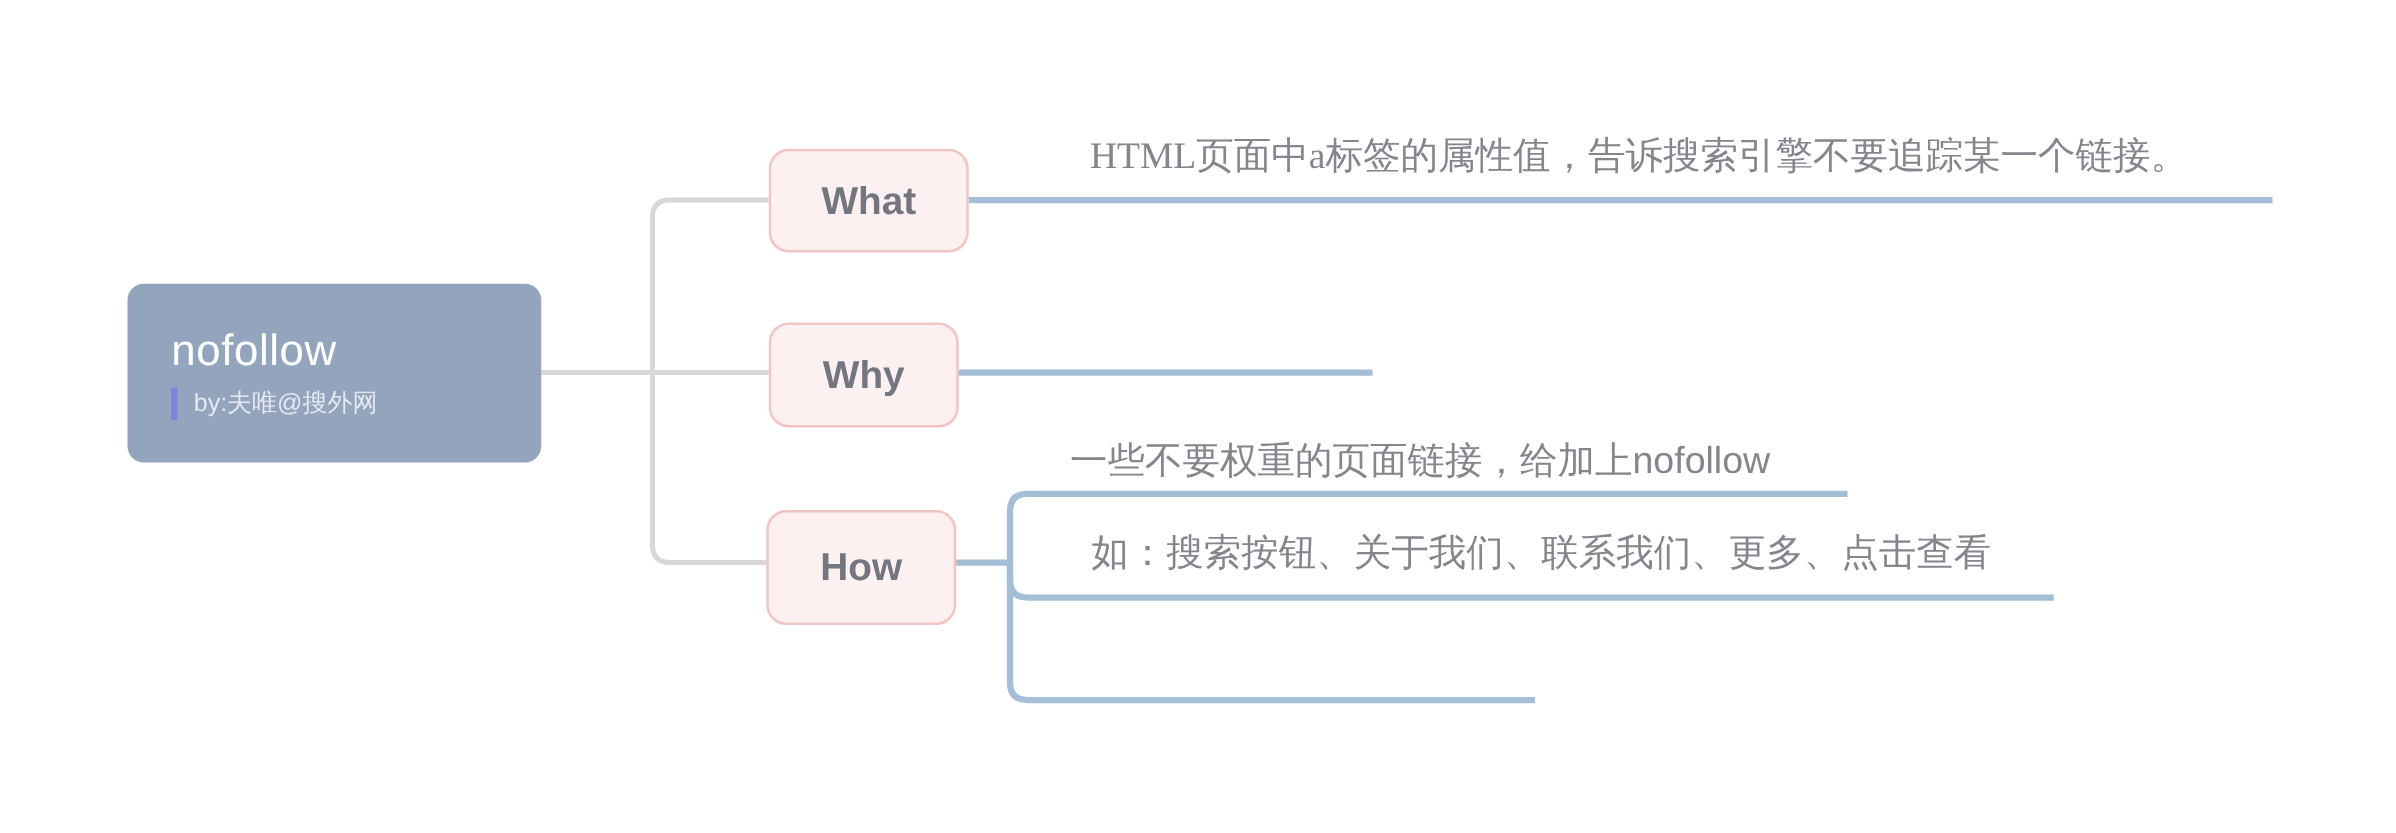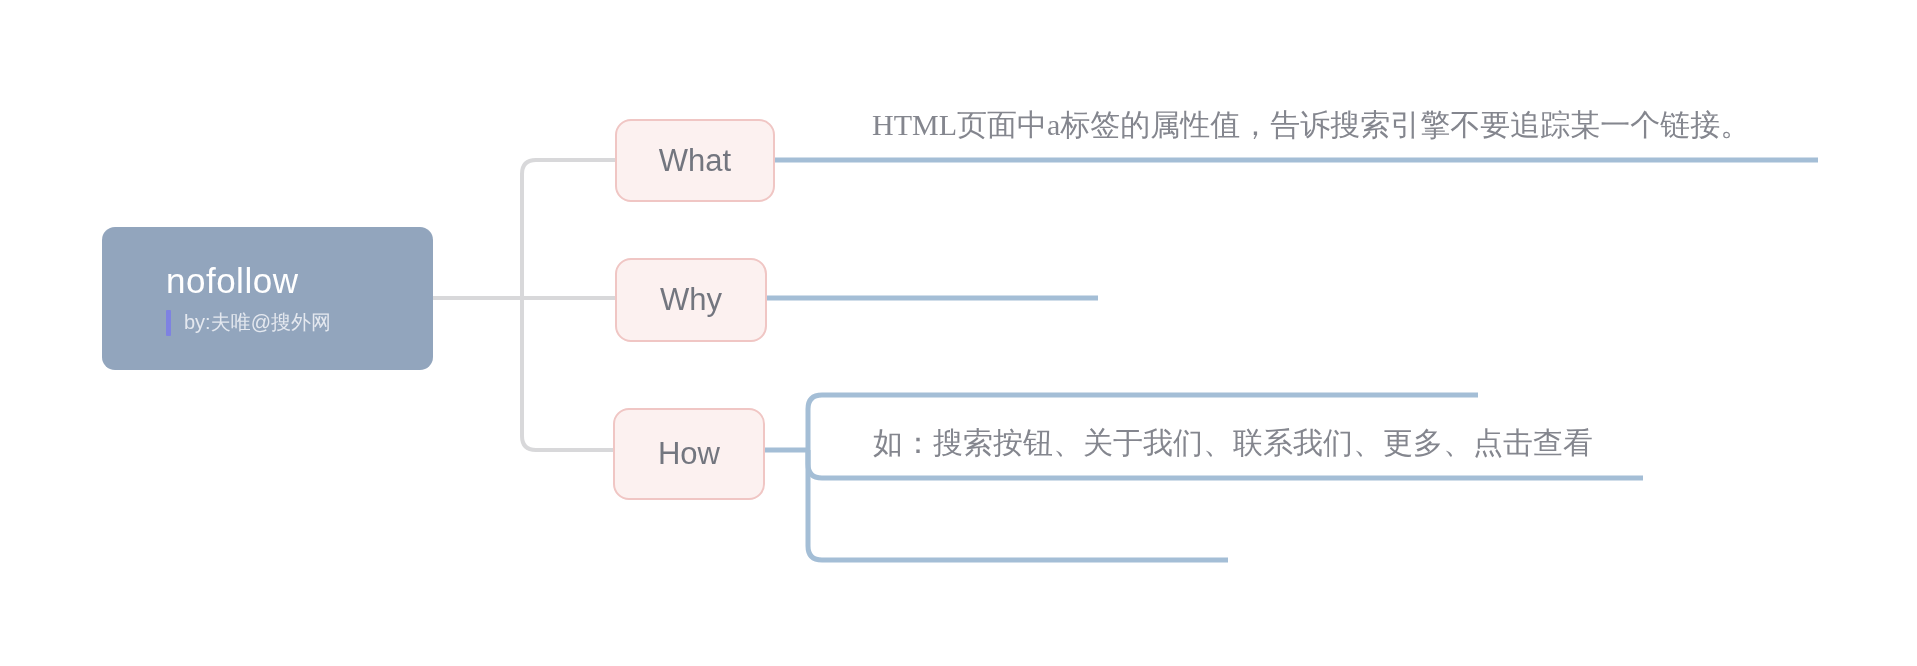--- a/index.html
+++ b/index.html
@@ -22,34 +22,34 @@
   }
   .links{position:absolute;left:0;top:0;width:1917px;height:666px;}
   .links path{fill:none;}
   .links .tree{stroke:var(--tree-line);stroke-width:4;}
   .links .branch{stroke:var(--branch-line);stroke-width:5;}
 
   .rootnode{
     position:absolute;left:102px;top:227px;width:331px;height:143px;
     background:var(--root-fill);border-radius:13px;
     display:flex;flex-direction:column;justify-content:center;
-    padding-left:64px;box-sizing:border-box;color:#ffffff;
+    padding-left:35px;box-sizing:border-box;color:#ffffff;
   }
   .rootnode .title{font-size:35px;letter-spacing:.5px;line-height:40px;}
   .rootnode .byline{display:flex;align-items:center;margin-top:8px;}
   .rootnode .byline .bar{width:5px;height:26px;background:var(--byline-bar);margin-right:13px;border-radius:1px;}
   .rootnode .byline .byline-text{font-size:20px;color:#e4e8ef;}
 
   .topic{
     position:absolute;
     background:var(--topic-fill);
     border:2px solid var(--topic-border);
     border-radius:16px;box-sizing:border-box;
     display:flex;align-items:center;justify-content:center;
-    color:var(--topic-text);font-size:31px;
+    color:var(--topic-text);font-size:31px;font-weight:bold;
   }
   .topic.what{left:615px;top:119px;width:160px;height:83px;}
   .topic.why {left:615px;top:258px;width:152px;height:84px;}
   .topic.how {left:613px;top:408px;width:152px;height:92px;}
 
   .leaf{
     position:absolute;
     color:var(--branch-text);
     font-size:30px;line-height:34px;white-space:nowrap;
   }
@@ -89,15 +89,16 @@
     <span>What</span>
   </div>
   <div class="topic why">
     <span>Why</span>
   </div>
   <div class="topic how">
     <span>How</span>
   </div>
 
   <div class="leaf what-1">HTML页面中a标签的属性值，告诉搜索引擎不要追踪某一个链接。</div>
+  <div class="leaf how-1">一些不要权重的页面链接，给加上nofollow</div>
   <div class="leaf how-2">如：搜索按钮、关于我们、联系我们、更多、点击查看</div>
 
 </div>
 
 </body></html>

